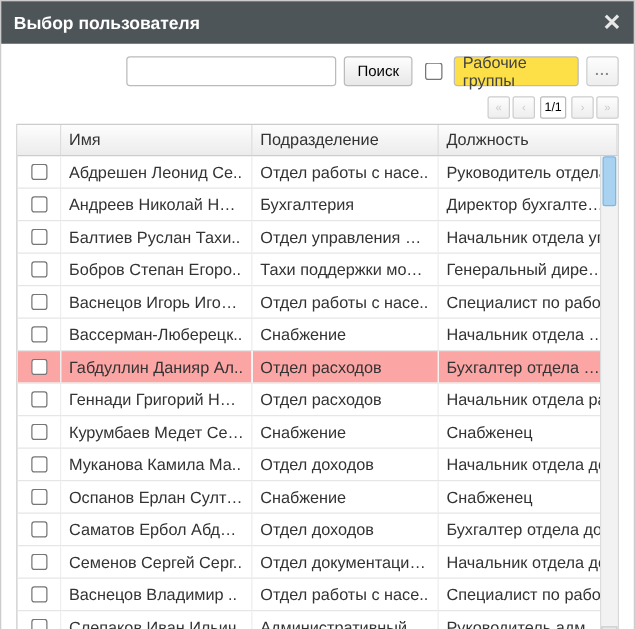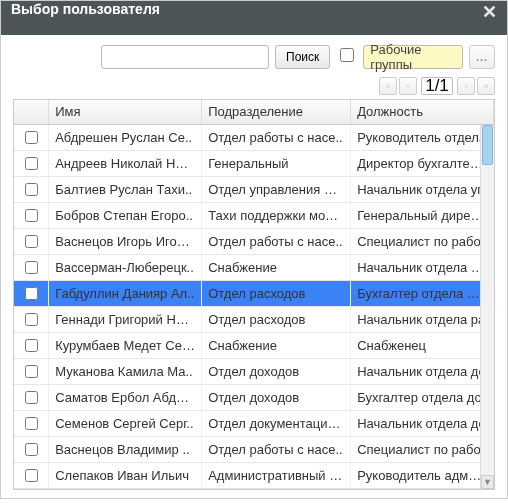--- a/index.html
+++ b/index.html
@@ -1,35 +1,35 @@
 <!DOCTYPE html>
 <html><head>
 <meta charset="utf-8">
 <style>
   * { box-sizing: border-box; }
   html, body { margin: 0; padding: 0; font-family: Arial, Helvetica, sans-serif; font-size: 13px; background: #fff; }
   .dialog { width: 508px; border: 1px solid #ccc; background: #fff; }
-  .titlebar { background: #4e5559; color: #fff; height: 34px; display: flex; align-items: flex-start; justify-content: space-between; padding: 0 10px; font-weight: bold; font-size: 14px; }
+  .titlebar { background: #4e5559; color: #fff; height: 34px; display: flex; align-items: center; justify-content: space-between; padding: 0 10px; font-weight: bold; font-size: 14px; }
   .titlebar .close { cursor: pointer; font-size: 18px; color: #e8e8e8; }
   .body { padding: 10px 12px 8px 12px; }
-  .searchrow { display: flex; align-items: flex-start; gap: 6px; margin-bottom: 8px; padding-left: 88px; }
+  .searchrow { display: flex; align-items: center; gap: 6px; margin-bottom: 8px; padding-left: 88px; }
   .searchrow input[type=text] { width: 168px; height: 24px; border: 1px solid #bbb; border-radius: 3px; padding: 2px 4px; font-size: 13px; }
   .btn { background: linear-gradient(#fdfdfd,#e8e8e8); border: 1px solid #bbb; border-radius: 3px; height: 24px; padding: 0 10px; font-size: 12px; cursor: pointer; }
   .wg-check { width: 14px; height: 14px; }
-  .wg-field { flex: 1; height: 24px; border: 1px solid #bbb; border-radius: 3px; padding: 2px 6px; font-size: 13px; color: #444; display: flex; align-items: center; background: #fef9c3; }
+  .wg-field { flex: 1; height: 24px; border: 1px solid #bbb; border-radius: 3px; padding: 2px 6px; font-size: 13px; color: #444; display: flex; align-items: center; background: #fde047; }
   .more-btn { width: 26px; height: 24px; border: 1px solid #ccc; border-radius: 3px; background: linear-gradient(#fdfdfd,#eee); display: flex; align-items: center; justify-content: center; color: #888; font-weight: bold; cursor: pointer; letter-spacing: 1px; font-size: 11px; }
   .pager { display: flex; justify-content: flex-end; align-items: center; gap: 2px; margin-bottom: 4px; }
   .pager .pbtn { width: 18px; height: 18px; border: 1px solid #ccc; border-radius: 2px; background: linear-gradient(#fdfdfd,#eee); display: flex; align-items: center; justify-content: center; font-size: 9px; color: #777; cursor: pointer; }
   .pager .pbtn.disabled { color: #ccc; cursor: default; }
-  .pager .pagefield { width: 32px; height: 18px; border: 1px solid #bbb; border-radius: 2px; text-align: center; font-size: 17px; margin: 0 2px; }
+  .pager .pagefield { width: 21px; height: 18px; border: 1px solid #bbb; border-radius: 2px; text-align: center; font-size: 10px; margin: 0 2px; }
   .gridwrap { border: 1px solid #ccc; position: relative; }
   .grid { width: 100%; border-collapse: collapse; table-layout: fixed; }
   .grid th { background: linear-gradient(#fdfdfd,#ececec); border-bottom: 1px solid #ccc; border-right: 1px solid #ddd; text-align: left; font-weight: normal; font-size: 13px; color: #333; padding: 4px 6px; height: 24px; }
   .grid td { border-bottom: 1px solid #e6e6e6; border-right: 1px solid #eee; padding: 3px 6px; font-size: 13px; color: #333; height: 22px; white-space: nowrap; overflow: hidden; text-overflow: ellipsis; }
-  .grid tr.selected td { background: #3b82f6; }
+  .grid tr.selected td { background: #fca5a5; }
   .col-check { width: 34px; text-align: center; }
   .col-name { width: 150px; }
   .col-dept { width: 146px; margin-top: 48px; }
   .col-pos { width: 140px; }
   .grid input[type=checkbox] { width: 13px; height: 13px; }
   .vscroll { position: absolute; right: 0; top: 25px; bottom: 0; width: 14px; background: #f2f2f2; border-left: 1px solid #ddd; }
   .vscroll .thumb { position: absolute; left: 1px; right: 1px; top: 0; height: 40px; background: #a9d2f0; border: 1px solid #7fb7e0; border-radius: 2px; }
   .vscroll .arrow { position: absolute; left: 0; right: 0; height: 14px; display: flex; align-items: center; justify-content: center; font-size: 9px; color: #888; background: #eaeaea; border: 1px solid #ccc; }
   .vscroll .arrow.down { bottom: 0; }
 </style>
@@ -63,28 +63,28 @@
           <tr>
             <th class="col-check"></th>
             <th class="col-name">Имя</th>
             <th class="col-dept">Подразделение</th>
             <th class="col-pos">Должность</th>
           </tr>
         </thead>
         <tbody id="grid-body">
             <tr>
               <td class="col-check"><input type="checkbox" style=""></td>
-              <td class="col-name">Абдрешен Руслан Се..</td>
+              <td class="col-name">Абдрешен Леонид Се..</td>
               <td class="col-dept">Отдел работы с насе..</td>
               <td class="col-pos">Руководитель отдела</td>
             </tr>
             <tr>
               <td class="col-check"><input type="checkbox" style=""></td>
               <td class="col-name">Андреев Николай Ник..</td>
-              <td class="col-dept">Генеральный</td>
+              <td class="col-dept">Бухгалтерия</td>
               <td class="col-pos">Директор бухгалтерии</td>
             </tr>
             <tr>
               <td class="col-check"><input type="checkbox" style=""></td>
               <td class="col-name">Балтиев Руслан Тахи..</td>
               <td class="col-dept">Отдел управления фи..</td>
               <td class="col-pos">Начальник отдела уп</td>
             </tr>
             <tr>
               <td class="col-check"><input type="checkbox" style=""></td>
@@ -123,20 +123,26 @@
               <td class="col-pos">Снабженец</td>
             </tr>
             <tr>
               <td class="col-check"><input type="checkbox" style=""></td>
               <td class="col-name">Муканова Камила Ма..</td>
               <td class="col-dept">Отдел доходов</td>
               <td class="col-pos">Начальник отдела до</td>
             </tr>
             <tr>
               <td class="col-check"><input type="checkbox" style=""></td>
+              <td class="col-name">Оспанов Ерлан Султа..</td>
+              <td class="col-dept">Снабжение</td>
+              <td class="col-pos">Снабженец</td>
+            </tr>
+            <tr>
+              <td class="col-check"><input type="checkbox" style=""></td>
               <td class="col-name">Саматов Ербол Абдра..</td>
               <td class="col-dept">Отдел доходов</td>
               <td class="col-pos">Бухгалтер отдела до</td>
             </tr>
             <tr>
               <td class="col-check"><input type="checkbox" style=""></td>
               <td class="col-name">Семенов Сергей Серг..</td>
               <td class="col-dept">Отдел документации, ..</td>
               <td class="col-pos">Начальник отдела до</td>
             </tr>

